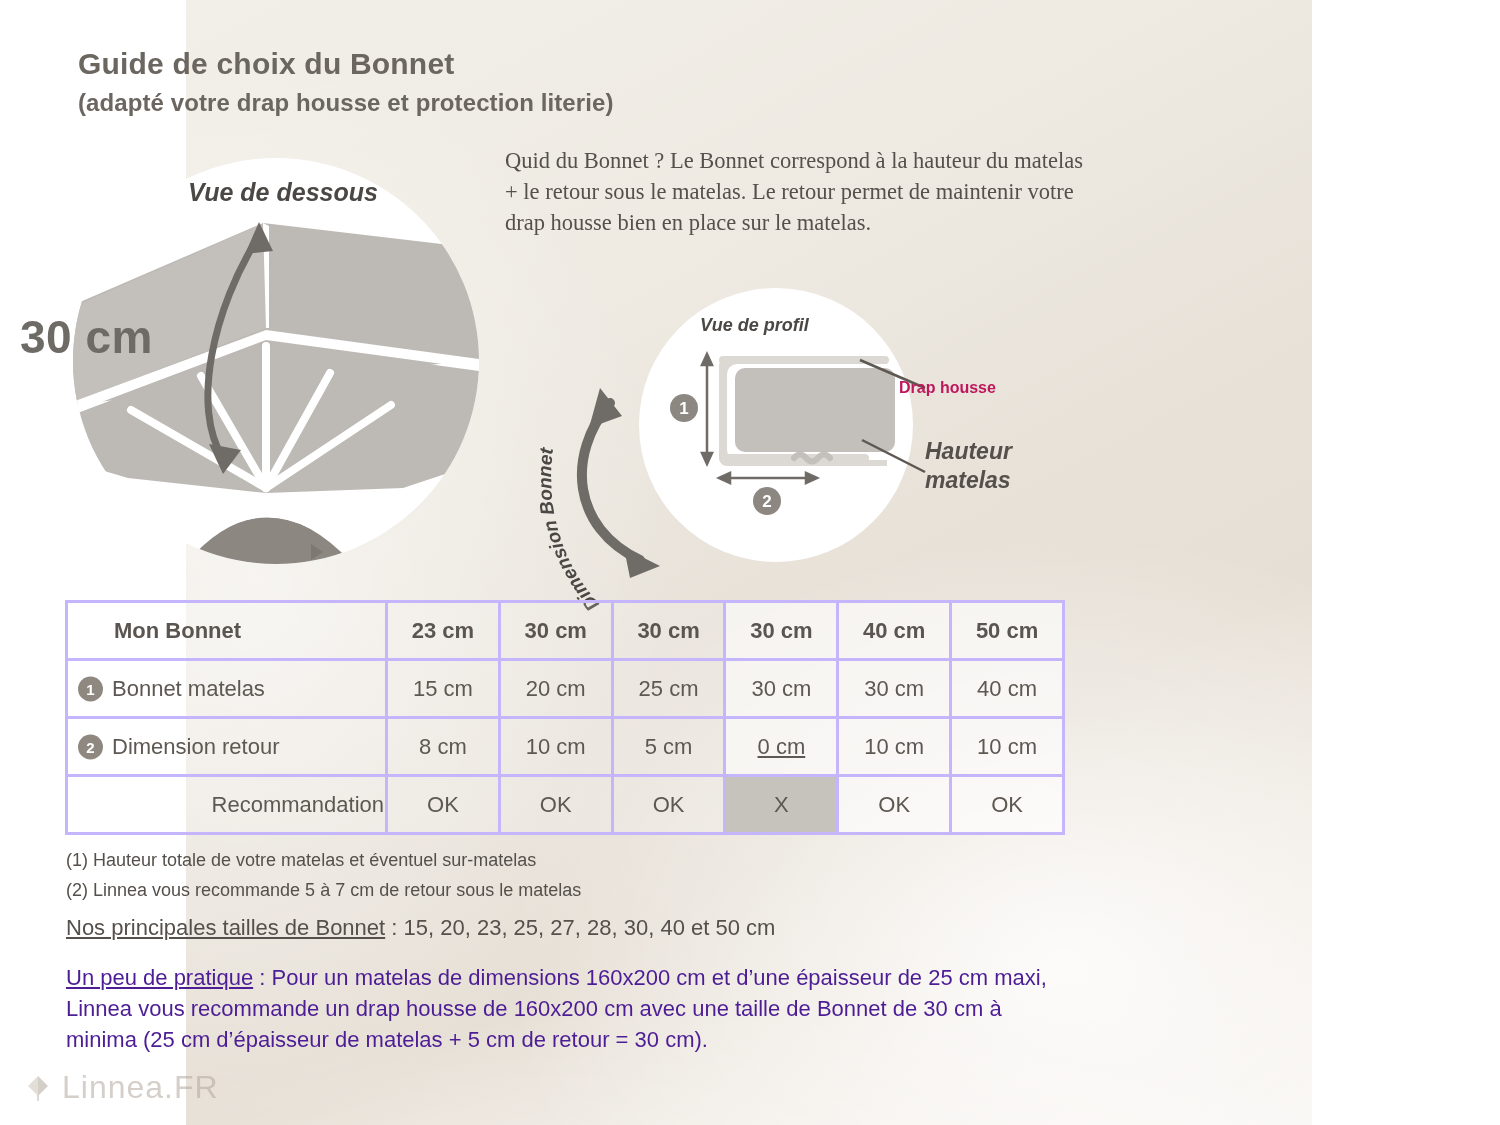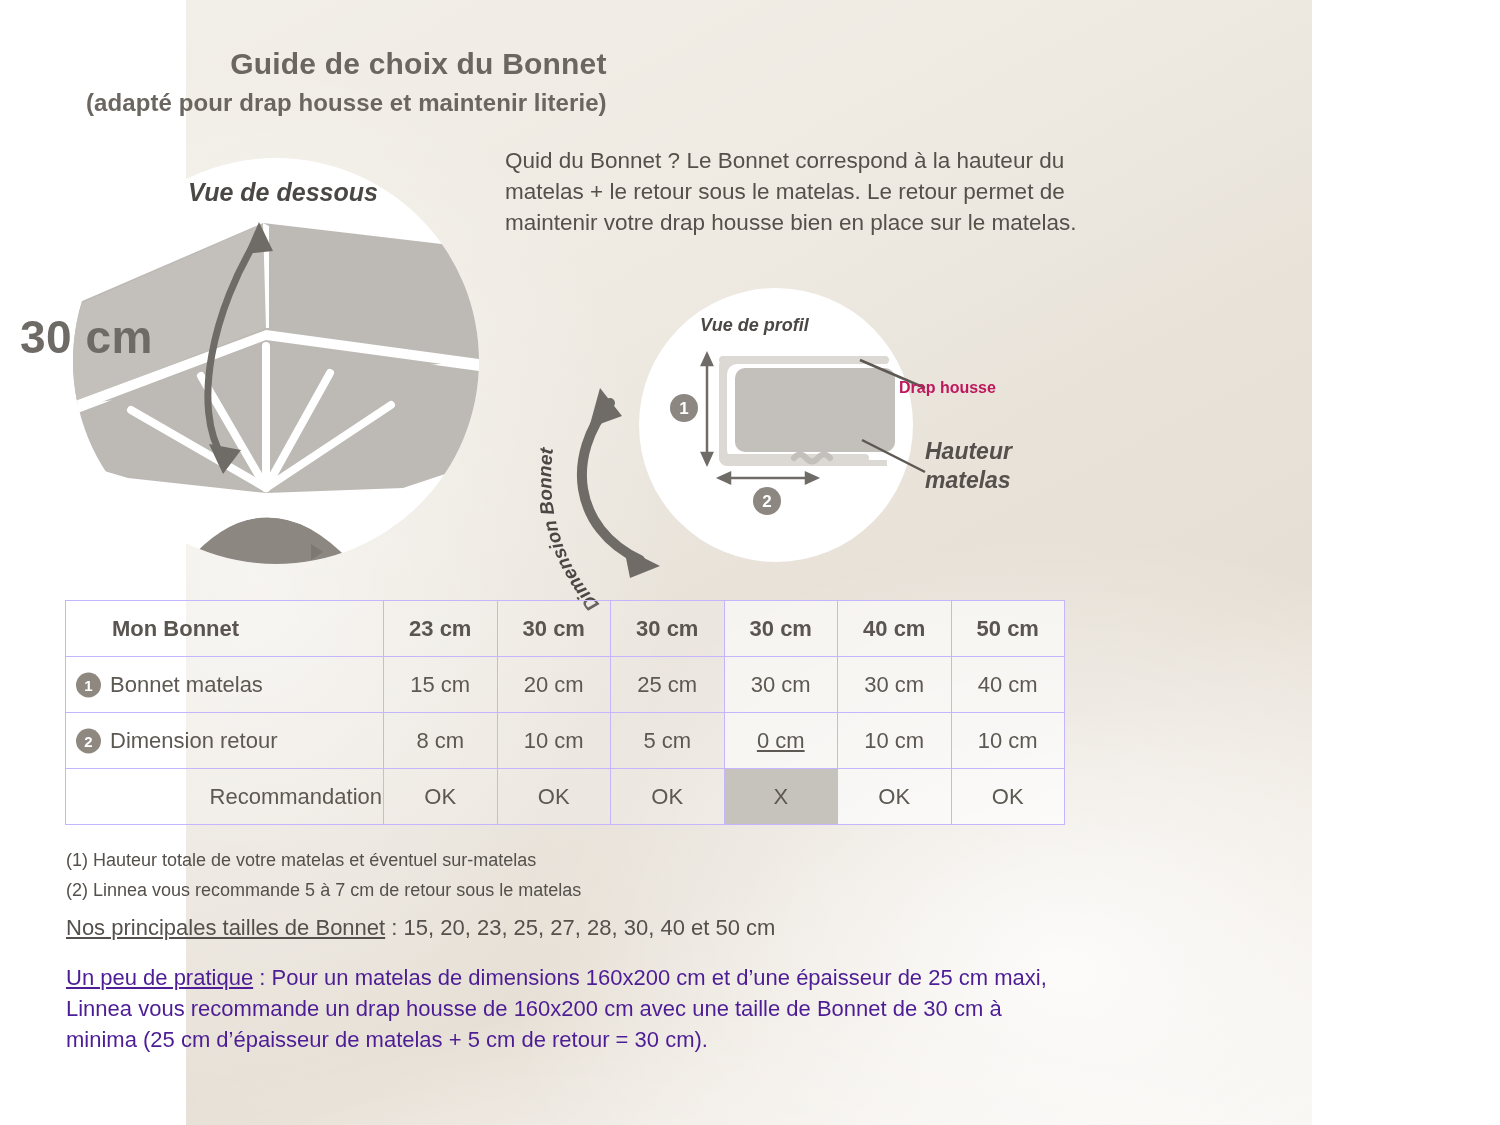--- a/index.html
+++ b/index.html
@@ -27,35 +27,35 @@
   }
   #panel:after{
     content:"";position:absolute;inset:0;
     background:radial-gradient(ellipse 1200px 500px at 50% 120%, rgba(255,255,255,0.7), rgba(255,255,255,0) 70%);
     pointer-events:none;
   }
 
   .layer{position:absolute;left:0;top:0;width:1126px;height:1125px;}
 
   
-  #title-block{position:absolute;left:86px;top:46px;text-align:right;}
+  #title-block{position:absolute;left:78px;top:46px;}
   .h1{
     font-size:30px;font-weight:bold;color:#6b6660;
     letter-spacing:.2px;line-height:1.22;
     font-family:"Liberation Sans", sans-serif;
   }
   .h2{
     font-size:24px;font-weight:bold;color:#6b6660;
     letter-spacing:.1px;line-height:1.3;margin-top:4px;
   }
 
   
   #intro{
     position:absolute;left:505px;top:145px;width:580px;
-    font-size:22.5px;line-height:31px;color:#55504b;
+    font-size:22.5px;line-height:31px;color:#55504b;font-family:Liberation Serif, serif;
   }
 
   
   #circle-left{
     position:absolute;left:73px;top:158px;width:406px;height:406px;
   }
   #circle-right{
     position:absolute;left:639px;top:288px;width:274px;height:274px;
   }
 
@@ -77,21 +77,21 @@
   }
   #label-hauteur{
     position:absolute;left:925px;top:437px;
     font-size:23px;font-weight:bold;color:#55504b;line-height:29px;font-style:italic;
   }
 
   
   #table-wrap{position:absolute;left:65px;top:600px;width:1000px;}
   table{border-collapse:collapse;width:1000px;table-layout:fixed;}
   table td{
-    border:1px solid #c4b5fd;
+    border:3px solid #c4b5fd;
     height:53px;
     text-align:center;
     font-size:22px;
     color:#5d5852;
     background:rgba(255,255,255,0.16);
   }
   td.rowlabel{
     text-align:left;
     padding-left:44px;
     position:relative;
@@ -243,21 +243,21 @@
 
   <svg class="layer" viewBox="0 0 1126 1125" style="pointer-events:none;">
     <line x1="860" y1="360" x2="925" y2="388" stroke="#5d5852" stroke-width="2.5"></line>
     <line x1="862" y1="440" x2="925" y2="472" stroke="#5d5852" stroke-width="2.5"></line>
   </svg>
   <div id="label-drap">Drap housse</div>
   <div id="label-hauteur">Hauteur<br>matelas</div>
 
   <div id="title-block">
     <div class="h1">Guide de choix du Bonnet</div>
-    <div class="h2">(adapté pour drap housse et maintenir literie)</div>
+    <div class="h2">(adapté votre drap housse et protection literie)</div>
   </div>
 
   <div id="intro">Quid du Bonnet ? Le Bonnet correspond à la hauteur du matelas + le retour sous le matelas. Le retour permet de maintenir votre drap housse bien en place sur le matelas.</div>
 
   <div id="table-wrap">
     <table>
       <tbody>
         <tr class="head">
           <td class="rowlabel">Mon Bonnet</td>
           <td>23 cm</td>
@@ -313,13 +313,21 @@
   </div>
 
   <div id="sizes">
     <span class="u">Nos principales tailles de Bonnet</span><span> : 15, 20, 23, 25, 27, 28, 30, 40 et 50 cm</span>
   </div>
 
   <div id="practice">
     <span class="u">Un peu de pratique</span><span> : Pour un matelas de dimensions 160x200 cm et d’une épaisseur de 25 cm maxi, Linnea vous recommande un drap housse de 160x200 cm avec une taille de Bonnet de 30 cm à minima (25 cm d’épaisseur de matelas + 5 cm de retour = 30 cm).</span>
   </div>
 
+  <div id="logo">
+    <svg width="26" height="30" viewBox="0 0 26 30">
+      <path d="M13,3 L23,13 L13,23 Z" fill="#b3a89e"></path>
+      <path d="M13,3 L3,13 L13,23 Z" fill="#cec4bb"></path>
+      <path d="M12.2,22 h1.6 v6 h-1.6 z" fill="#b3a89e"></path>
+    </svg>
+    <span class="logo-text">Linnea.FR</span>
+  </div>
 </div>
 
 </body></html>

